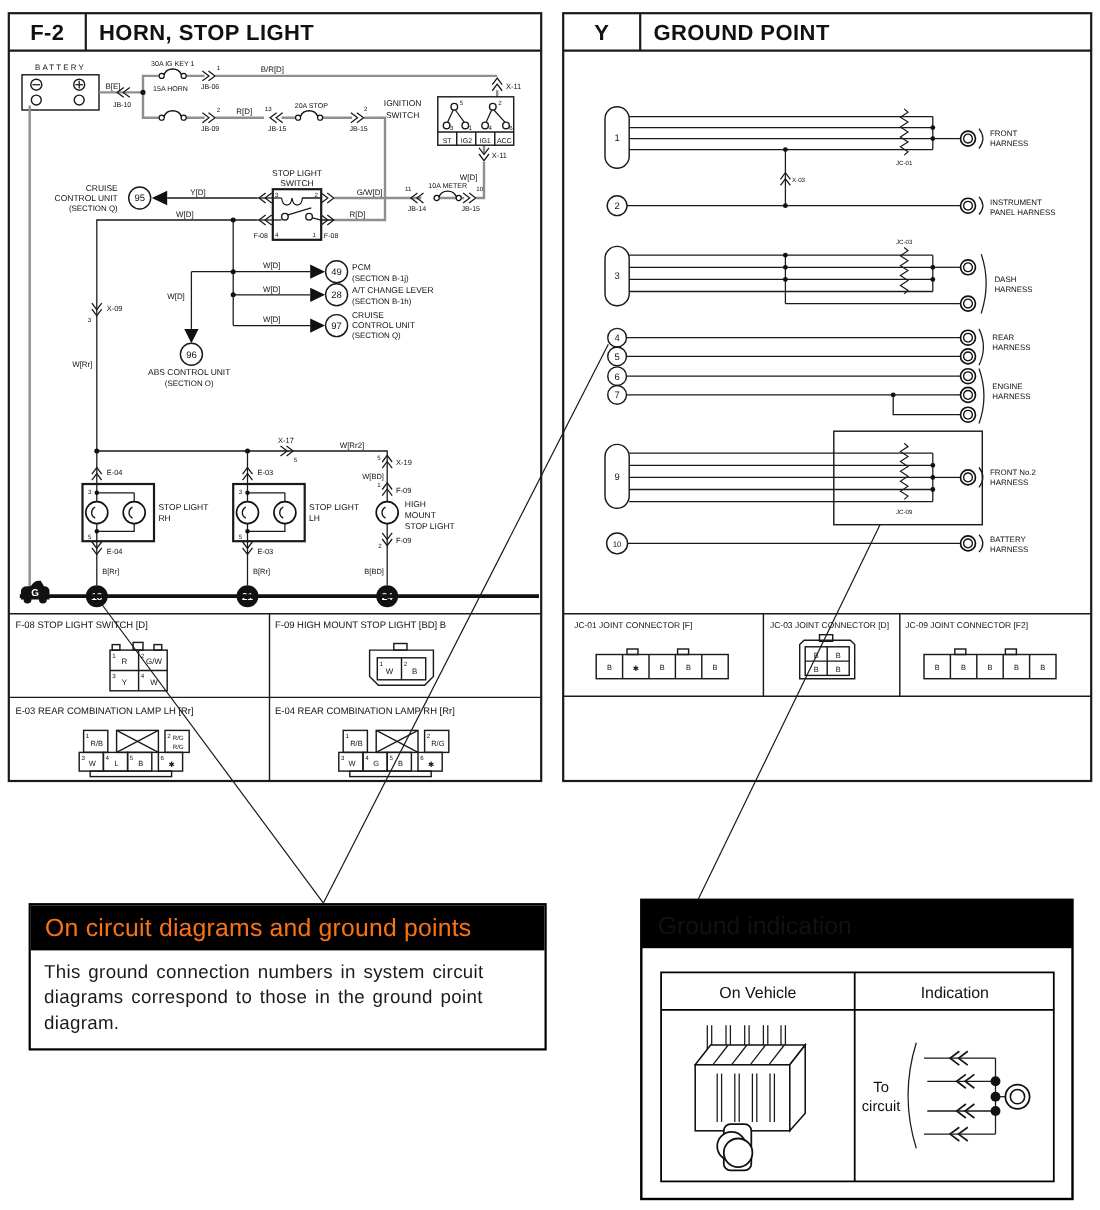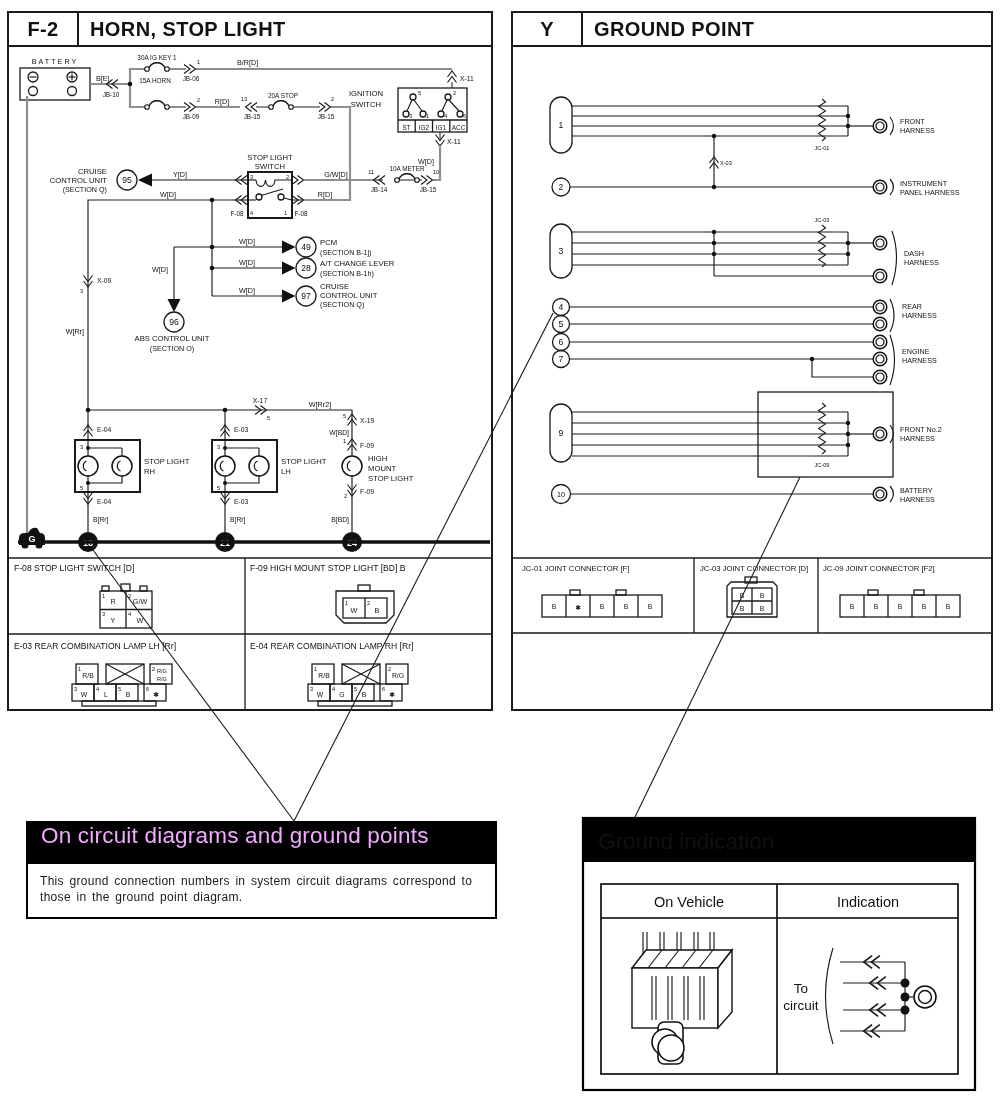--- a/index.html
+++ b/index.html
@@ -19,23 +19,23 @@
   .lead{stroke:#1a1a1a;stroke-width:1.1;fill:none;}
   .bus{stroke:#111;stroke-width:3.4;fill:none;}
   .bx{fill:none;stroke:#1a1a1a;stroke-width:1.3;}
   .bx2{fill:none;stroke:#1a1a1a;stroke-width:2;}
   .chv{stroke:#1a1a1a;stroke-width:1.15;fill:none;}
   .dot{fill:#111;stroke:none;}
   .blk{fill:#111;stroke:none;}
   .zz{stroke:#1a1a1a;stroke-width:1.05;fill:none;}
   
   .callout{position:absolute;left:26px;top:821px;width:467px;border:2px solid #000;background:#fff;}
-  .callout-bar{background:#000;color:#f0abfc;height:41px;display:flex;
+  .callout-bar{background:#000;color:#f97316;height:41px;display:flex;align-items:center;
                padding-left:13px;font-size:22.5px;letter-spacing:.2px;}
-  .callout-body{padding:9px 12px 12px 12px;font-size:12px;line-height:1.34;color:#1a1a1a;
+  .callout-body{padding:9px 12px 12px 12px;font-size:17px;line-height:1.34;color:#1a1a1a;
                 letter-spacing:.3px;word-spacing:2px;}
 </style>
 </head>
 <body>
 
 <div id="stage">
 <svg width="1000" height="1100" viewBox="0 0 1000 1100">
   <defs>
     <path id="chvR" class="chv" d="M-7,-4.5 L-1,0 L-7,4.5 M-1.5,-4.5 L4.5,0 L-1.5,4.5"></path>
     <path id="chvL" class="chv" d="M7,-4.5 L1,0 L7,4.5 M1.5,-4.5 L-4.5,0 L1.5,4.5"></path>

